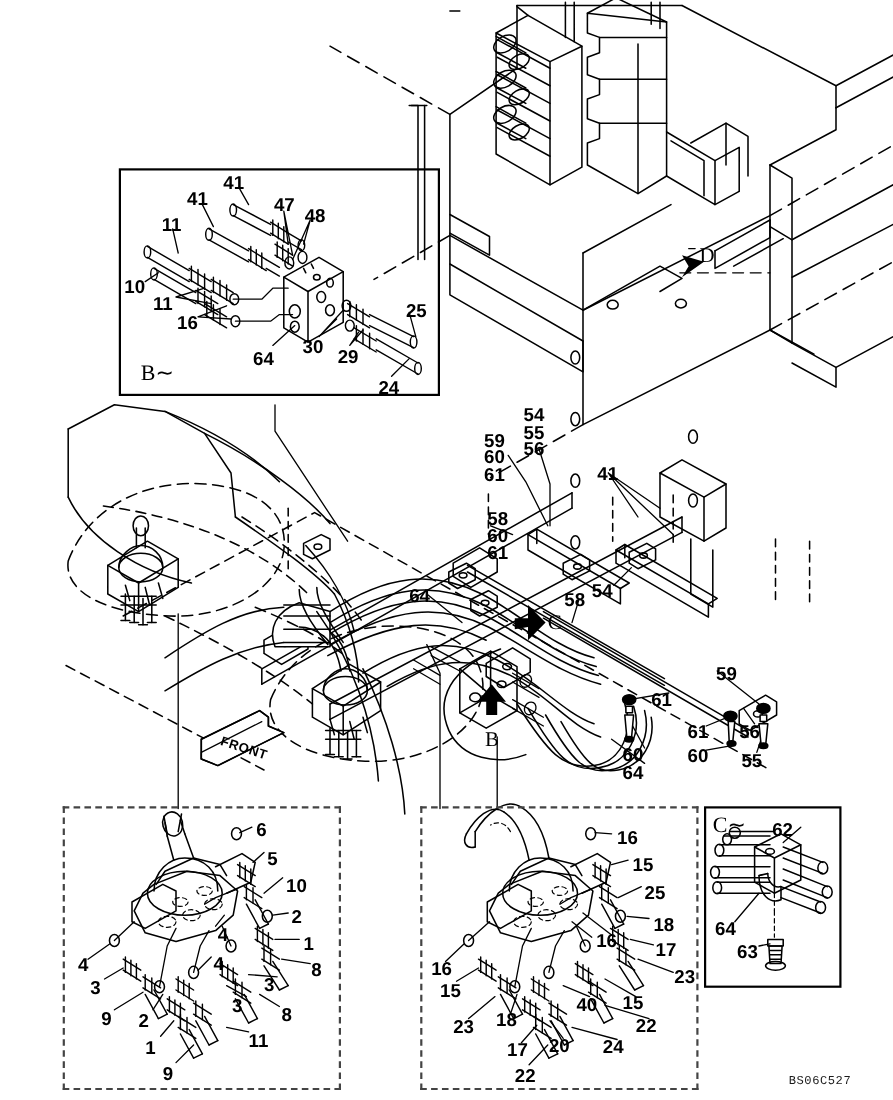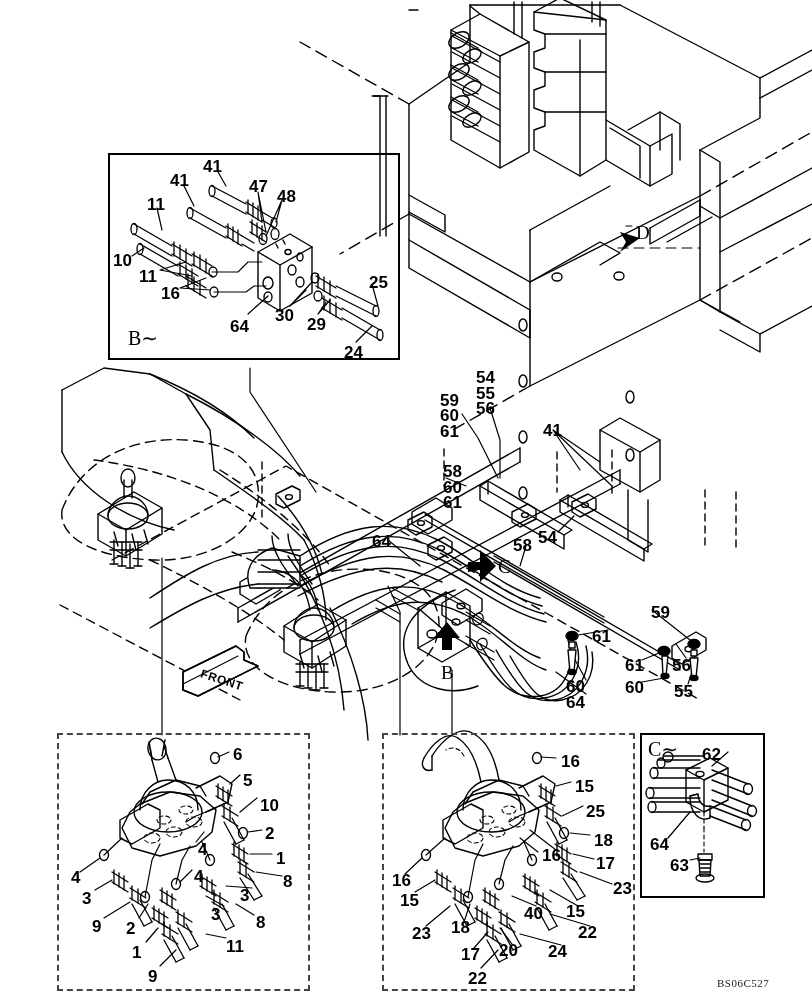--- a/index.html
+++ b/index.html
@@ -34,21 +34,21 @@
   }
   .sect-label {
     position: absolute;
     font-family: "Liberation Serif", serif;
     font-size: 20px;
     color: #000000;
     white-space: nowrap;
   }
   .drawing-no {
     position: absolute;
-    font-family: Liberation Serif, serif;
+    font-family: Liberation Mono, monospace;
     font-size: 11px;
     letter-spacing: 0.5px;
     color: #1a1a1a;
     padding-left: 36px;
   }
   .panel {
     position: absolute;
     box-sizing: border-box;
     background: transparent;
   }

